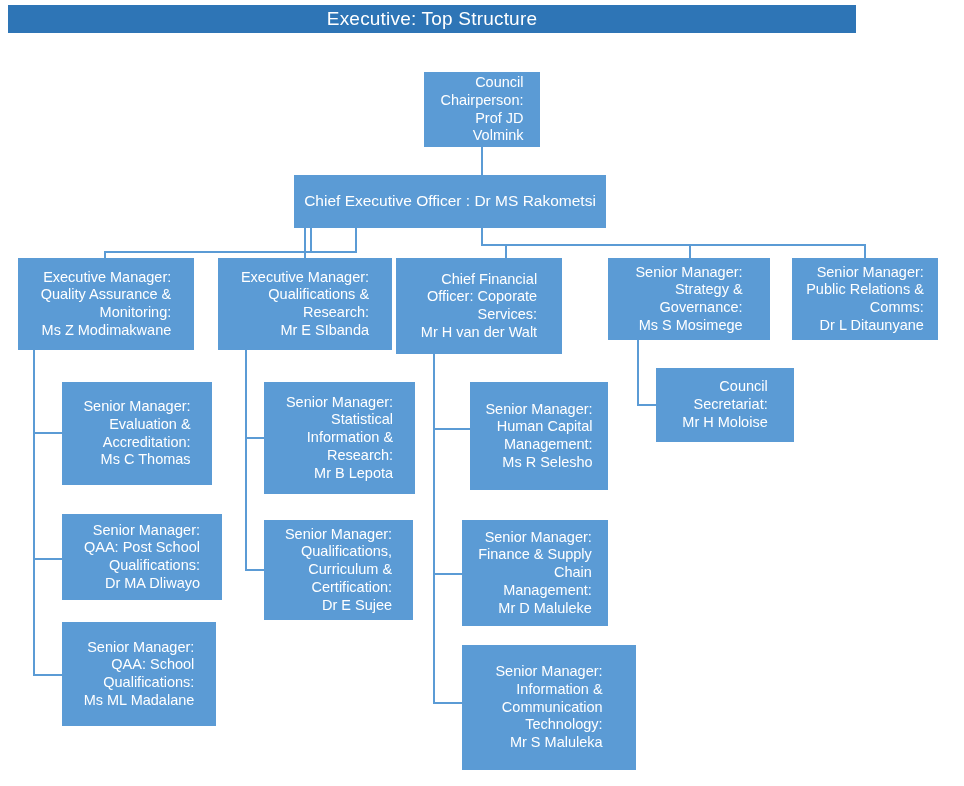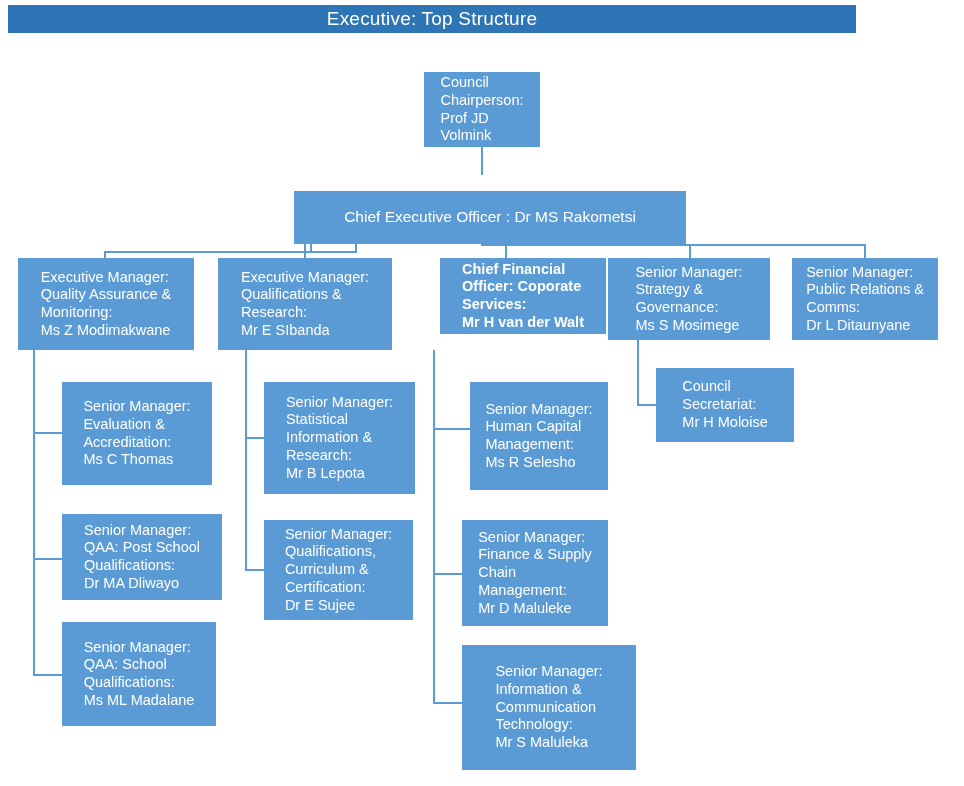--- a/index.html
+++ b/index.html
@@ -31,21 +31,21 @@
     font-size: 19px;
     letter-spacing: 0.2px;
   }
   .node {
     position: absolute;
     background: #5B9BD5;
     color: #ffffff;
     display: flex;
     align-items: center;
     justify-content: center;
-    text-align: left;
+    text-align: right;
     font-size: 14.5px;
     line-height: 1.22;
     padding: 2px 4px;
     box-sizing: border-box;
     white-space: pre-line;
   }
   .node.wide {
     font-size: 15.5px;
   }
   .conn {
@@ -93,33 +93,33 @@
   <div class="conn h" style="left: 433px; top: 702px; width: 30px; background: rgb(91, 155, 213);"></div>
 
   <div class="conn v" style="left: 637px; top: 340px; height: 66px; background: rgb(91, 155, 213);"></div>
   <div class="conn h" style="left: 637px; top: 404px; width: 20px; background: rgb(91, 155, 213);"></div>
 
   <div class="node" style="left: 424px; top: 72px; width: 116px; height: 75px; background: rgb(91, 155, 213); color: rgb(255, 255, 255);">Council
 Chairperson:
 Prof JD
 Volmink</div>
 
-  <div class="node wide" style="left: 294px; top: 191px; width: 392px; height: 53px; background: rgb(91, 155, 213); color: rgb(255, 255, 255);">Chief Executive Officer : Dr MS Rakometsi</div>
+  <div class="node wide" style="left: 294px; top: 175px; width: 312px; height: 53px; background: rgb(91, 155, 213); color: rgb(255, 255, 255);">Chief Executive Officer : Dr MS Rakometsi</div>
 
   <div class="node" style="left: 18px; top: 258px; width: 176px; height: 92px; background: rgb(91, 155, 213); color: rgb(255, 255, 255);">Executive Manager:
 Quality Assurance &amp;
 Monitoring:
 Ms Z Modimakwane</div>
 
   <div class="node" style="left: 218px; top: 258px; width: 174px; height: 92px; background: rgb(91, 155, 213); color: rgb(255, 255, 255);">Executive Manager:
 Qualifications &amp;
 Research:
 Mr E SIbanda</div>
 
-  <div class="node" style="left: 440px; top: 258px; width: 166px; height: 76px; background: rgb(91, 155, 213); color: rgb(255, 255, 255); font-weight: bold;">Chief Financial
+  <div class="node" style="left: 396px; top: 258px; width: 166px; height: 96px; background: rgb(91, 155, 213); color: rgb(255, 255, 255);">Chief Financial
 Officer: Coporate
 Services:
 Mr H van der Walt</div>
 
   <div class="node" style="left: 608px; top: 258px; width: 162px; height: 82px; background: rgb(91, 155, 213); color: rgb(255, 255, 255);">Senior Manager:
 Strategy &amp;
 Governance:
 Ms S Mosimege</div>
 
   <div class="node" style="left: 792px; top: 258px; width: 146px; height: 82px; background: rgb(91, 155, 213); color: rgb(255, 255, 255);">Senior Manager:

